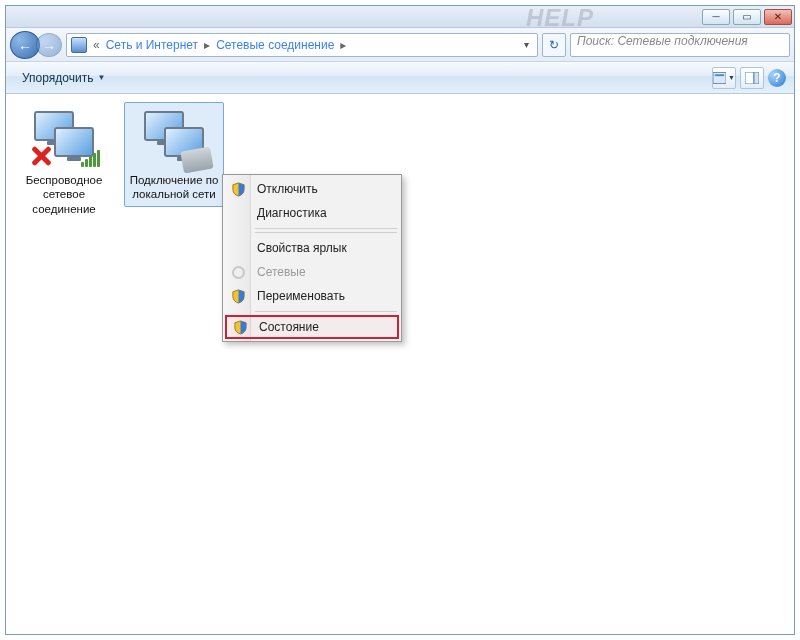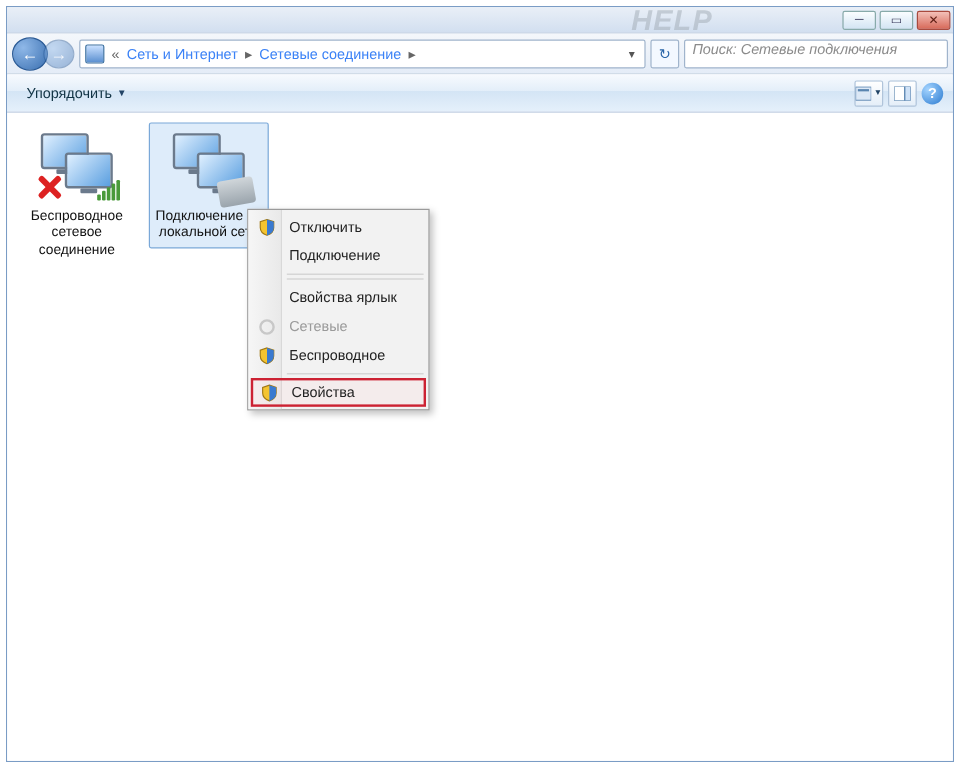--- a/index.html
+++ b/index.html
@@ -44,21 +44,21 @@
 .overlay-x { position:absolute; left:0; bottom:0; width:26px; height:26px; }
 .overlay-x::before, .overlay-x::after { content:''; position:absolute; left:11px; top:1px; width:5px; height:24px; background:#d22; border-radius:2px; }
 .overlay-x::before { transform: rotate(45deg); }
 .overlay-x::after { transform: rotate(-45deg); }
 .overlay-bars { position:absolute; right:0; bottom:2px; display:flex; gap:1px; align-items:flex-end; }
 .overlay-bars span { width:3px; background:#4a9a3a; border-radius:1px; }
 .overlay-bars span:nth-child(1){height:5px;} .overlay-bars span:nth-child(2){height:8px;} .overlay-bars span:nth-child(3){height:11px;} .overlay-bars span:nth-child(4){height:14px;} .overlay-bars span:nth-child(5){height:17px;}
 .overlay-plug { position:absolute; right:-2px; bottom:-2px; width:30px; height:22px; background: linear-gradient(#d0d6da,#9aa4ac); border-radius:3px; transform: rotate(-10deg); }
 .conn-label { font-size:11.5px; color:#111; line-height:1.25; }
 
-.ctxmenu { position:absolute; left: 200px; top: 80px; width: 152px; background:#f2f2f2; border:1px solid #9a9a9a; box-shadow: 3px 3px 6px rgba(0,0,0,0.25); padding:2px; }
+.ctxmenu { position:absolute; left: 216px; top: 80px; width: 180px; background:#f2f2f2; border:1px solid #9a9a9a; box-shadow: 3px 3px 6px rgba(0,0,0,0.25); padding:2px; }
 .ctx-ico-col { position:absolute; left:0; top:0; bottom:0; width:28px; background: linear-gradient(90deg,#f6f6f6,#e9e9e9); border-right:1px solid #d8d8d8; }
 .ctx-items { position:relative; }
 .ctx-item { height:24px; display:flex; align-items:center; padding-left:32px; font-size:12px; color:#222; cursor:pointer; position:relative; }
 .ctx-item.bold { font-weight:600; }
 .ctx-item.disabled { color:#9a9a9a; cursor:default; }
 .ctx-item.highlight { border:2px solid #c23; background: rgba(255,200,200,0.15); }
 .ctx-sep { height:1px; background:#cfcfcf; margin: 3px 2px 3px 30px; }
 .shield { position:absolute; left:6px; width:15px; height:15px; border-radius:2px; }
 .shield svg { width:15px; height:15px; }
 .del-ring { position:absolute; left:7px; width:13px; height:13px; border:2px solid #c8c8c8; border-radius:50%; }
@@ -151,43 +151,43 @@
       <div class="ctx-ico-col"></div>
       <div class="ctx-items">
         <div class="ctx-item">
           <span class="shield"><svg viewBox="0 0 16 16">
                 <path d="M8 1 L14 3 v5 c0 4 -3 6 -6 7 c-3 -1 -6 -3 -6 -7 V3 Z" fill="#f4c430" stroke="#a07812"></path>
                 <path d="M8 1 L14 3 v5 c0 4 -3 6 -6 7 V1 Z" fill="#3a7ad0"></path>
               </svg></span>
           <span>Отключить</span>
         </div>
         <div class="ctx-item">
-          <span>Подключение</span>
+          <span>Диагностика</span>
         </div>
         <div class="ctx-sep"></div>
         <div class="ctx-sep"></div>
         <div class="ctx-item">
           <span>Свойства ярлык</span>
         </div>
         <div class="ctx-item disabled">
           <span class="del-ring"></span>
           <span>Сетевые</span>
         </div>
         <div class="ctx-item">
           <span class="shield"><svg viewBox="0 0 16 16">
                 <path d="M8 1 L14 3 v5 c0 4 -3 6 -6 7 c-3 -1 -6 -3 -6 -7 V3 Z" fill="#f4c430" stroke="#a07812"></path>
                 <path d="M8 1 L14 3 v5 c0 4 -3 6 -6 7 V1 Z" fill="#3a7ad0"></path>
               </svg></span>
-          <span>Беспроводное</span>
+          <span>Переименовать</span>
         </div>
         <div class="ctx-sep"></div>
         <div class="ctx-item highlight">
           <span class="shield"><svg viewBox="0 0 16 16">
                 <path d="M8 1 L14 3 v5 c0 4 -3 6 -6 7 c-3 -1 -6 -3 -6 -7 V3 Z" fill="#f4c430" stroke="#a07812"></path>
                 <path d="M8 1 L14 3 v5 c0 4 -3 6 -6 7 V1 Z" fill="#3a7ad0"></path>
               </svg></span>
-          <span>Свойства</span>
+          <span>Состояние</span>
         </div>
       </div>
     </div>
 
   </div>
 </div>
 
 </body></html>

